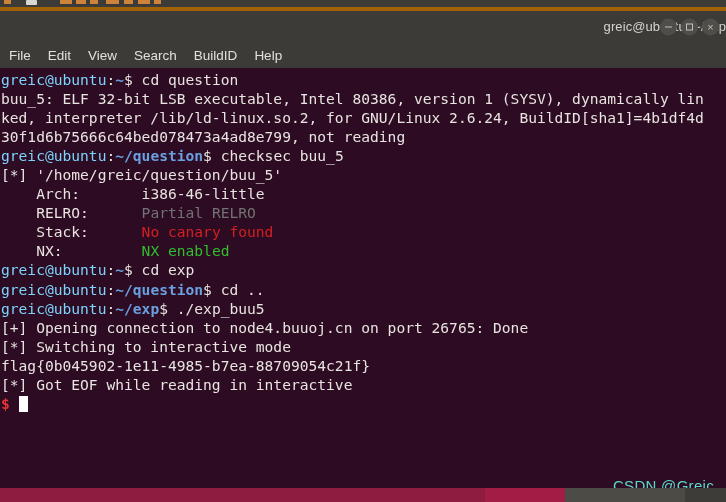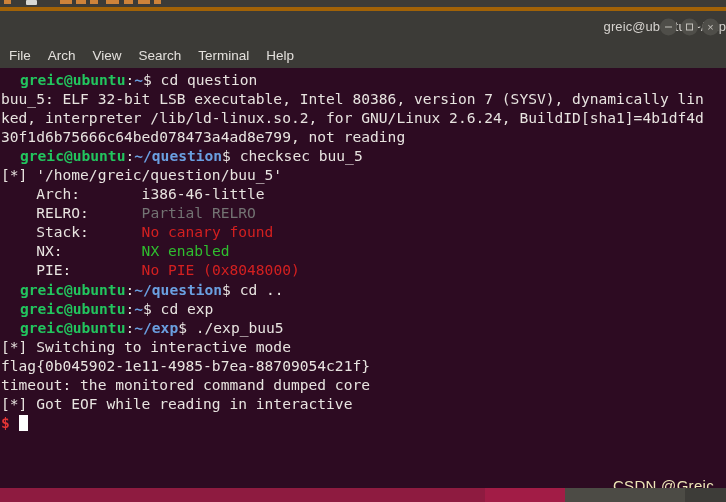--- a/index.html
+++ b/index.html
@@ -131,21 +131,21 @@
     overflow: hidden;
   }
   .term-line {
     font-family: "DejaVu Sans Mono", monospace;
     font-size: 14.6px;
     line-height: 19.05px;
     color: #e8e4e0;
     white-space: pre;
     letter-spacing: 0px;
   }
-  .c-green  { color: #22c55e; font-weight: bold; margin-left: 19px; }
+  .c-green  { color: #7dd3fc; font-weight: normal; }
   .c-blue   { color: #6a9fe0; font-weight: bold; }
   .c-white  { color: #e8e4e0; }
   .c-red    { color: #d32020; }
   .c-redb   { color: #e53535; font-weight: bold; }
   .c-yellow { color: #737373; }
   .c-nx     { color: #2fbf2f; }
 
   .cursor-block {
     display: inline-block;
     width: 9px;
@@ -153,21 +153,21 @@
     background: #ffffff;
     vertical-align: -3px;
   }
 
   .watermark {
     position: absolute;
     right: 12px;
     bottom: 8px;
     font-family: "Liberation Sans", sans-serif;
     font-size: 15px;
-    color: #fef9c3;
+    color: #5eead4;
     opacity: 0.92;
     letter-spacing: 0.3px;
   }
 
   
   .bottom-strip {
     position: absolute;
     left: 0; bottom: 0;
     width: 726px;
     height: 14px;
@@ -208,45 +208,44 @@
           <span class="glyph-max"></span>
         </div>
         <div class="win-btn">
           <span class="glyph-close">×</span>
         </div>
       </div>
     </div>
 
     <div class="menubar">
       <div class="menu-item">File</div>
-      <div class="menu-item">Arch</div>
+      <div class="menu-item">Edit</div>
       <div class="menu-item">View</div>
       <div class="menu-item">Search</div>
-      <div class="menu-item">Terminal</div>
+      <div class="menu-item">BuildID</div>
       <div class="menu-item">Help</div>
     </div>
 
     <div class="terminal-body" id="terminal-body">
         <div class="term-line"><span class="c-green">greic@ubuntu</span><span class="c-white">:</span><span class="c-blue">~</span><span class="c-white">$ </span><span class="c-white">cd question</span></div>
-        <div class="term-line">buu_5: ELF 32-bit LSB executable, Intel 80386, version 7 (SYSV), dynamically lin</div>
+        <div class="term-line">buu_5: ELF 32-bit LSB executable, Intel 80386, version 1 (SYSV), dynamically lin</div>
         <div class="term-line">ked, interpreter /lib/ld-linux.so.2, for GNU/Linux 2.6.24, BuildID[sha1]=4b1df4d</div>
         <div class="term-line">30f1d6b75666c64bed078473a4ad8e799, not reading</div>
         <div class="term-line"><span class="c-green">greic@ubuntu</span><span class="c-white">:</span><span class="c-blue">~/question</span><span class="c-white">$ </span><span class="c-white">checksec buu_5</span></div>
         <div class="term-line">[*] '/home/greic/question/buu_5'</div>
         <div class="term-line"><span class="c-white">    Arch:       </span><span class="c-white">i386-46-little</span></div>
         <div class="term-line"><span class="c-white">    RELRO:      </span><span class="c-yellow">Partial RELRO</span></div>
         <div class="term-line"><span class="c-white">    Stack:      </span><span class="c-red">No canary found</span></div>
         <div class="term-line"><span class="c-white">    NX:         </span><span class="c-nx">NX enabled</span></div>
-        <div class="term-line"><span class="c-white">    PIE:        </span><span class="c-red">No PIE (0x8048000)</span></div>
+        <div class="term-line"><span class="c-green">greic@ubuntu</span><span class="c-white">:</span><span class="c-blue">~</span><span class="c-white">$ </span><span class="c-white">cd exp</span></div>
         <div class="term-line"><span class="c-green">greic@ubuntu</span><span class="c-white">:</span><span class="c-blue">~/question</span><span class="c-white">$ </span><span class="c-white">cd ..</span></div>
-        <div class="term-line"><span class="c-green">greic@ubuntu</span><span class="c-white">:</span><span class="c-blue">~</span><span class="c-white">$ </span><span class="c-white">cd exp</span></div>
         <div class="term-line"><span class="c-green">greic@ubuntu</span><span class="c-white">:</span><span class="c-blue">~/exp</span><span class="c-white">$ </span><span class="c-white">./exp_buu5</span></div>
+        <div class="term-line">[+] Opening connection to node4.buuoj.cn on port 26765: Done</div>
         <div class="term-line">[*] Switching to interactive mode</div>
         <div class="term-line">flag{0b045902-1e11-4985-b7ea-88709054c21f}</div>
-        <div class="term-line">timeout: the monitored command dumped core</div>
         <div class="term-line">[*] Got EOF while reading in interactive</div>
         <div class="term-line"><span class="c-redb">$ </span><span class="cursor-block"></span></div>
       </div>
 
   </div>
 
   <div class="watermark">CSDN @Greic</div>
 
   <div class="bottom-strip">
     <div class="strip-seg seg-crimson-a"></div>

